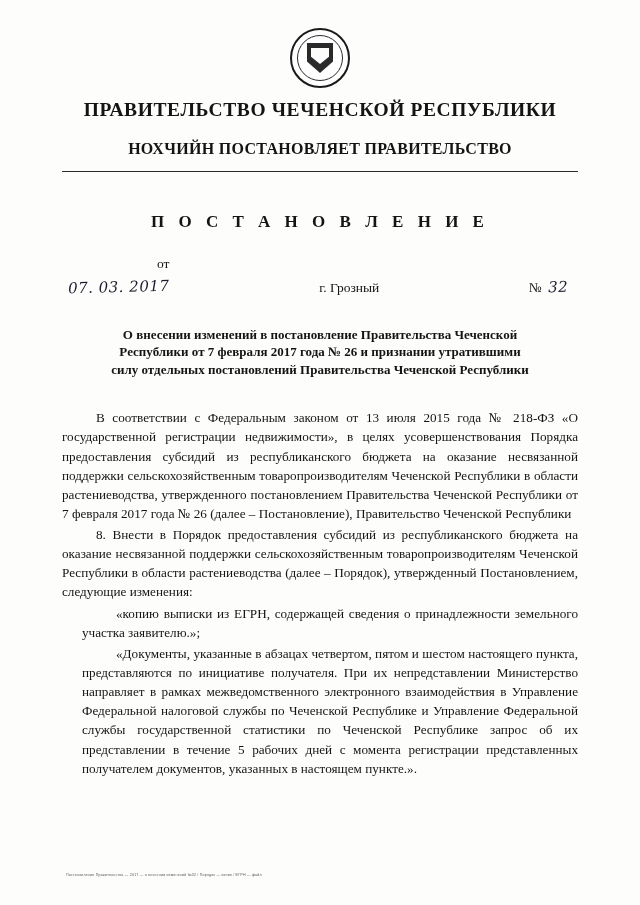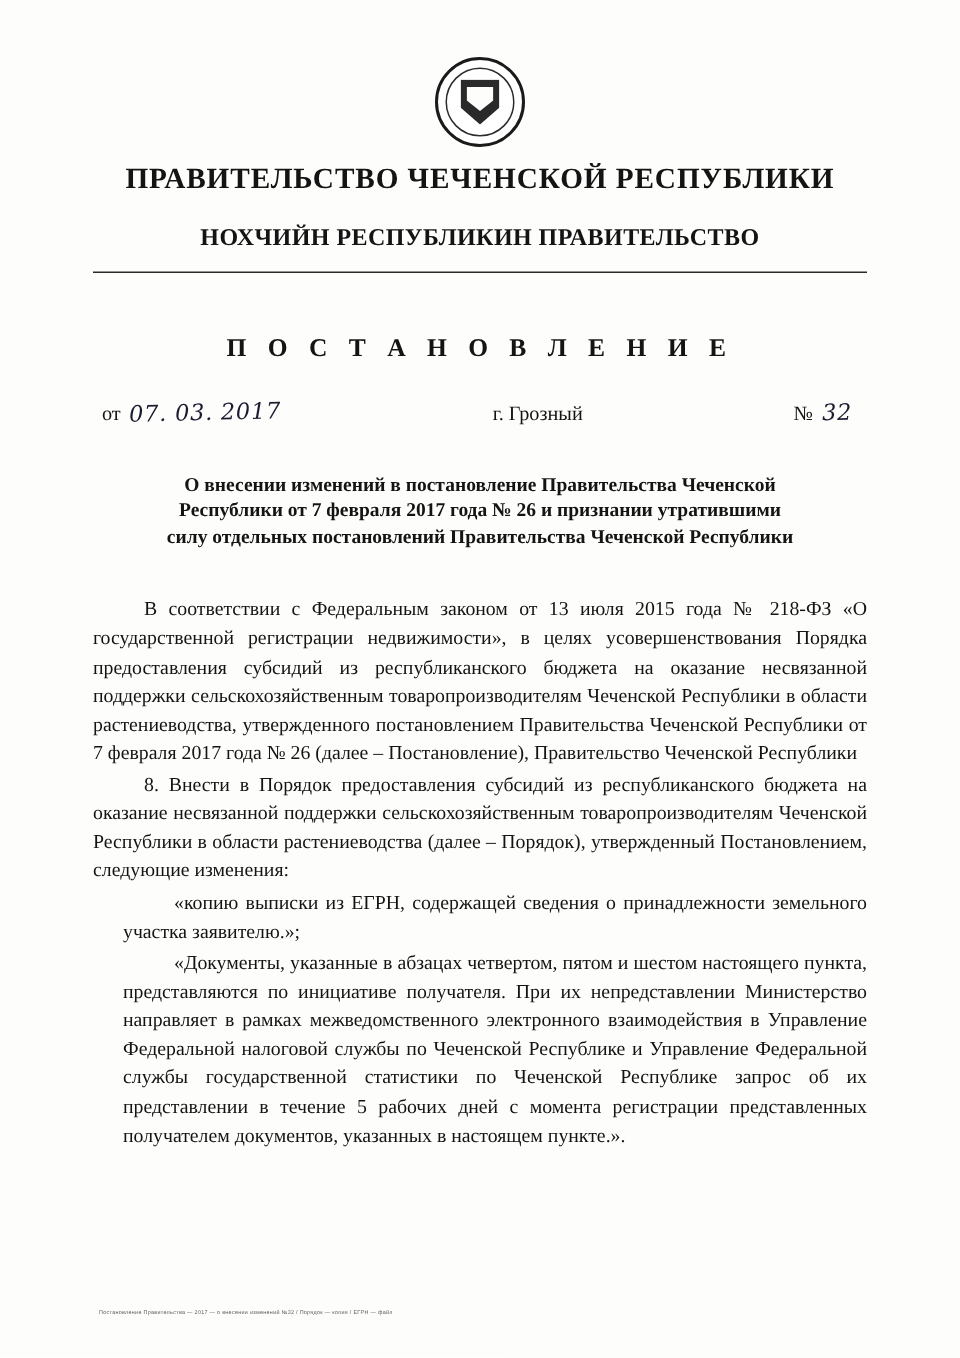--- a/index.html
+++ b/index.html
@@ -12,21 +12,21 @@
     background: #ffffff;
     font-family: "Liberation Serif", serif;
     color: #141414;
     overflow: hidden;
   }
   .page {
     position: relative;
     width: 640px;
     height: 905px;
     box-sizing: border-box;
-    padding: 30px 62px 0 62px;
+    padding: 20px 62px 0 62px;
     background: #fdfdfb;
   }
 
   
   .emblem-wrap {
     display: flex;
     justify-content: center;
     margin-top: 8px;
     margin-bottom: 10px;
   }
@@ -101,21 +101,21 @@
     align-items: flex-end;
     justify-content: space-between;
     margin: 24px 0 0 0;
     font-size: 13.5px;
   }
   .meta-left, .meta-center, .meta-right {
     display: flex;
     align-items: flex-end;
     gap: 6px;
   }
-  .meta-left { margin-left: 6px; }
+  .meta-left { margin-left: 6px; flex-direction: column; }
   .meta-right { margin-right: 10px; }
   .hand {
     font-family: "DejaVu Serif", serif;
     font-style: italic;
     font-size: 15px;
     color: #1b1b30;
     letter-spacing: 0.5px;
     transform: rotate(-1.4deg);
     display: inline-block;
   }
@@ -166,21 +166,21 @@
 
 <div class="page">
 
   <div class="emblem-wrap">
     <div class="emblem">
       <div class="emblem-inner"></div>
     </div>
   </div>
 
   <h1 class="gov-title">ПРАВИТЕЛЬСТВО  ЧЕЧЕНСКОЙ РЕСПУБЛИКИ</h1>
-  <h2 class="gov-title-2">НОХЧИЙН РЕСПУБЛИКИН ПРАВИТЕЛЬСТВО</h2>
+  <h2 class="gov-title-2">НОХЧИЙН ПОСТАНОВЛЯЕТ ПРАВИТЕЛЬСТВО</h2>
 
   <div class="rule"></div>
 
   <div class="doc-type">П О С Т А Н О В Л Е Н И Е</div>
 
   <div class="meta-row">
     <div class="meta-left">
       <span>от</span>
       <span class="hand">07. 03. 2017</span>
     </div>

